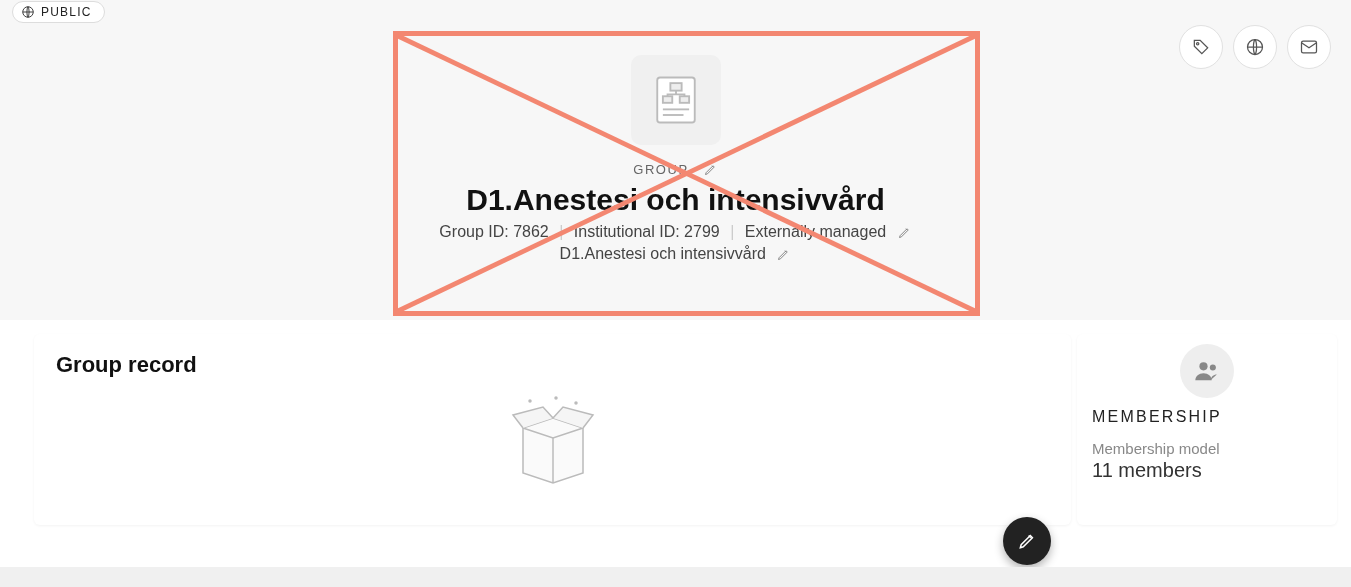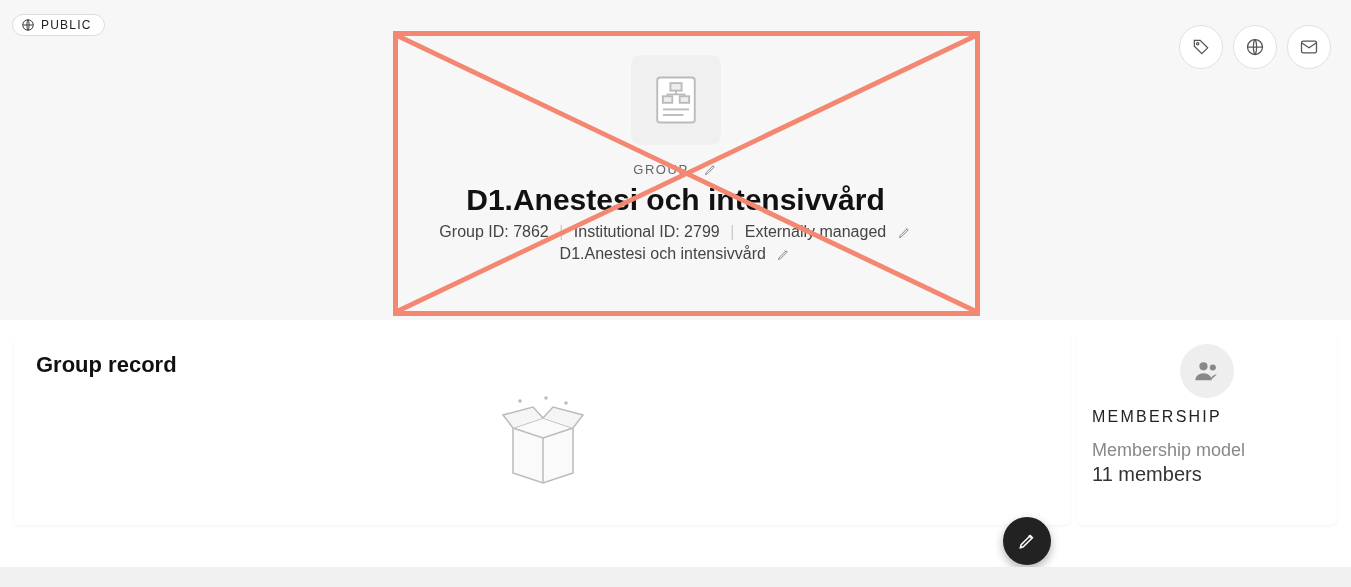--- a/index.html
+++ b/index.html
@@ -1,47 +1,47 @@
 <!DOCTYPE html>
 <html><head>
 <meta charset="utf-8">
 <style>
   * { box-sizing: border-box; margin: 0; padding: 0; }
   body { font-family: "Segoe UI", Arial, sans-serif; background: #fff; width: 1351px; height: 587px; overflow: hidden; position: relative; color: #222; }
   .topbar { position: relative; width: 100%; height: 320px; background: #f7f7f7; }
-  .public-badge { position: absolute; top: 14px; left: 12px; background: #fff; border: 1px solid #ddd; border-radius: 14px; padding: 3px 12px 3px 8px; display: flex; align-items: center; gap: 6px; font-size: 12px; letter-spacing: .1em; color: #222; font-weight: 500; }
+  .public-badge { position: absolute; top: 1px; left: 12px; background: #fff; border: 1px solid #ddd; border-radius: 14px; padding: 3px 12px 3px 8px; display: flex; align-items: center; gap: 6px; font-size: 12px; letter-spacing: .1em; color: #222; font-weight: 500; }
   .public-badge svg { width: 14px; height: 14px; }
   .action-circles { position: absolute; top: 25px; right: 20px; display: flex; gap: 10px; }
   .circle-btn { width: 44px; height: 44px; border-radius: 50%; background: #fff; border: 1px solid #e1e1e1; display: flex; align-items: center; justify-content: center; cursor: pointer; }
   .circle-btn svg { width: 20px; height: 20px; stroke: #555; fill: none; stroke-width: 1.5; }
   .header-center { position: absolute; left: 50%; top: 55px; transform: translateX(-50%); text-align: center; width: 600px; }
   .group-icon-box { width: 90px; height: 90px; background: #f0f0f0; border-radius: 10px; margin: 0 auto 15px; display: flex; align-items: center; justify-content: center; }
   .group-icon-box svg { width: 60px; height: 60px; }
   .group-label-row { color: #666; font-size: 13px; letter-spacing: .12em; display: inline-flex; align-items: center; gap: 8px; margin-bottom: 6px; font-weight: 500; }
   .group-name { font-size: 30px; font-weight: 600; color: #111; margin-bottom: 6px; }
   .meta-row { color: #444; font-size: 16px; margin-bottom: 4px; }
   .meta-row .sep { color: #ccc; margin: 0 6px; }
   .inline-edit { display: inline-flex; vertical-align: middle; margin-left: 6px; }
   .inline-edit svg { width: 15px; height: 15px; stroke: #888; fill: none; stroke-width: 1.6; }
   .path-row { color: #444; font-size: 16px; }
   .cross-overlay { position: absolute; left: 393px; top: 31px; width: 587px; height: 285px; border: 5px solid #f38771; pointer-events: none; }
   .cross-overlay svg { position: absolute; inset: 0; width: 100%; height: 100%; }
-  .main { display: flex; gap: 6px; padding: 14px 14px 0 14px; }
+  .main { display: flex; gap: 6px; padding: 14px 14px 0 14px; margin-left: 20px; }
   .card { background: #fff; border-radius: 6px; box-shadow: 0 1px 3px rgba(0,0,0,0.05); }
   .group-record { flex: 1; padding: 18px 22px 28px; position: relative; }
   .group-record h2 { font-size: 22px; font-weight: 700; color: #111; margin-bottom: 15px; }
   .empty-box { text-align: center; }
   .empty-box svg { width: 150px; height: 100px; }
   .empty-text { color: #555; font-size: 15px; margin-top: 8px; }
   .empty-text a { color: #333; text-decoration: none; font-weight: 600; }
   .membership-card { width: 260px; text-align: left; padding: 10px 15px 18px; }
   .avatar-circle { width: 54px; height: 54px; border-radius: 50%; background: #eee; margin: 0 auto 10px; display: flex; align-items: center; justify-content: center; }
   .avatar-circle svg { width: 28px; height: 28px; fill: #888; }
   .membership-title { font-size: 16px; letter-spacing: .14em; font-weight: 500; margin-bottom: 14px; color: #222; }
-  .mm-label { font-size: 18px; color: #888; margin-bottom: 2px; }
+  .mm-label { font-size: 15px; color: #888; margin-bottom: 2px; }
   .mm-value { font-size: 16px; color: #222; margin-bottom: 18px; }
   .mm-count { font-size: 20px; color: #333; }
   .fab { position: absolute; width: 48px; height: 48px; border-radius: 50%; background: #222; color: #fff; display: flex; align-items: center; justify-content: center; cursor: pointer; right: 300px; bottom: 22px; box-shadow: 0 4px 10px rgba(0,0,0,.3); }
   .fab svg { width: 20px; height: 20px; stroke: #fff; fill: none; stroke-width: 1.8; }
   .bottom-strip { position: absolute; bottom: 0; left: 0; right: 0; height: 20px; background: #f0f0f0; }
 </style>
 </head>
 <body>
 
 <div class="topbar">

